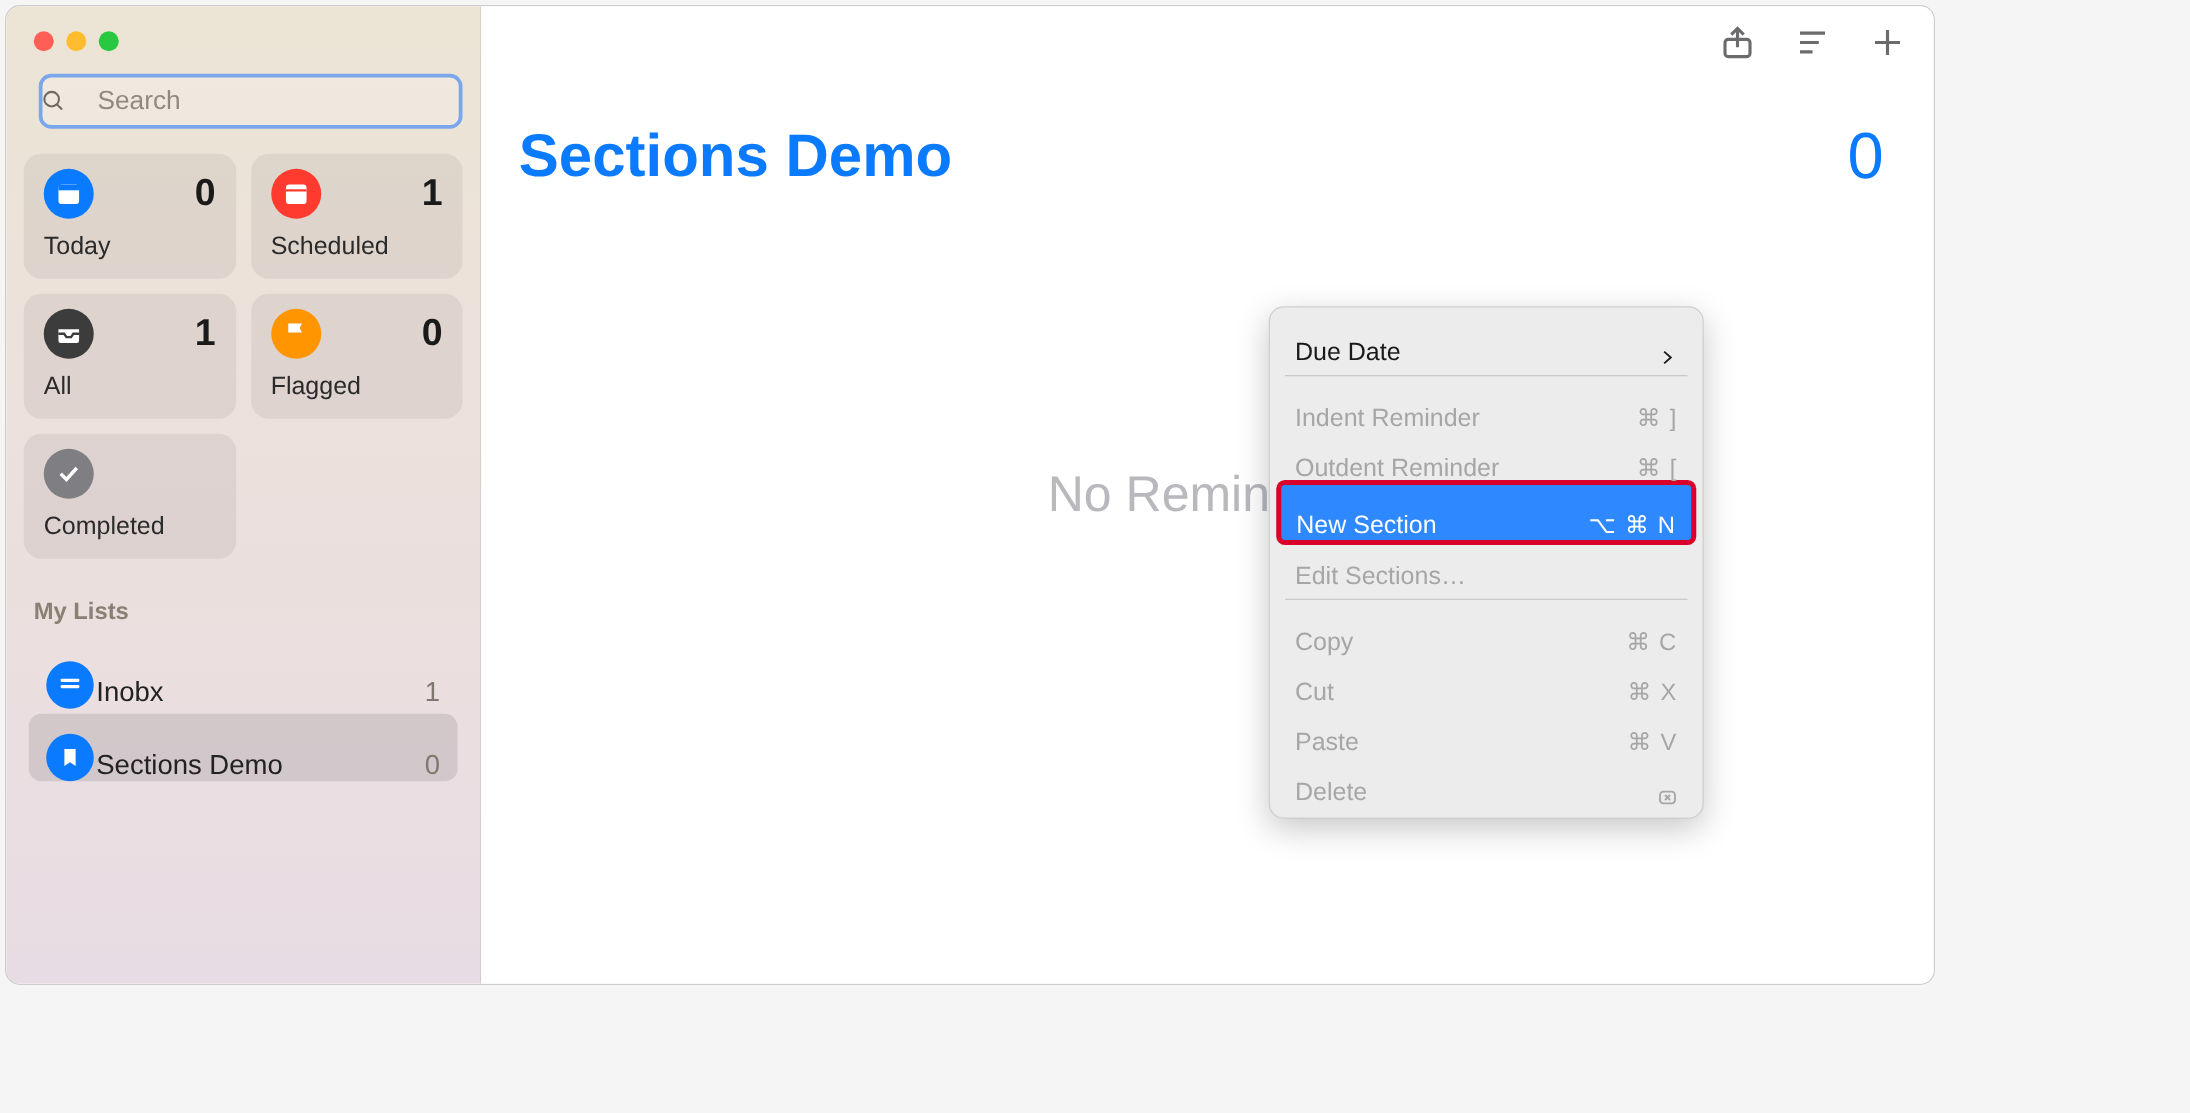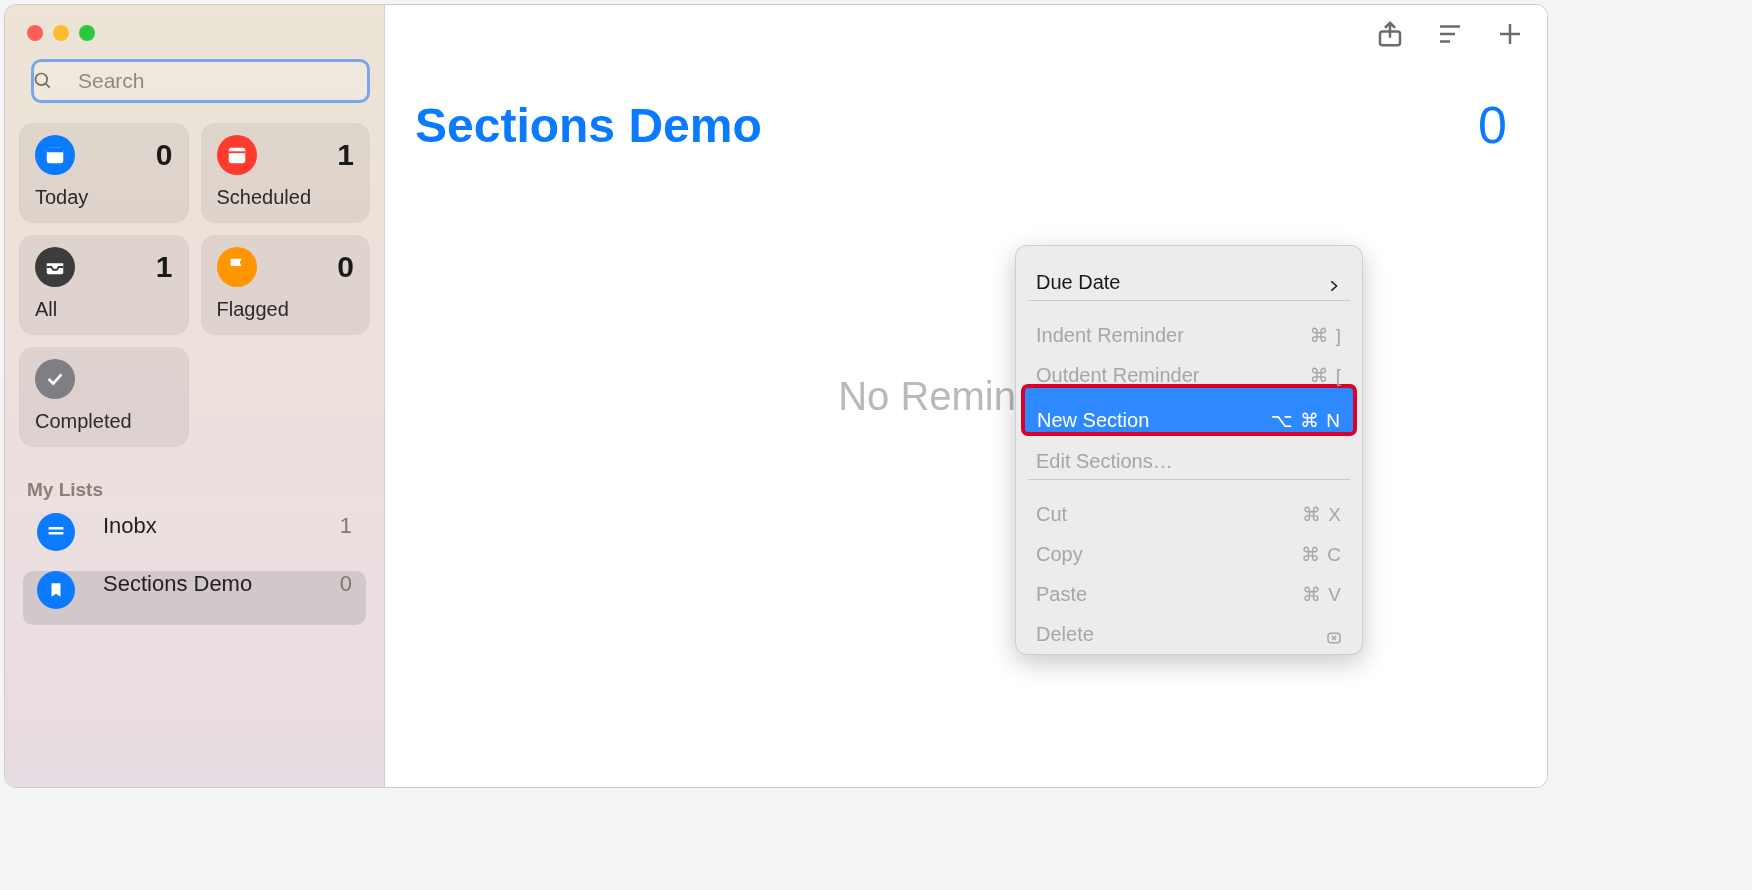--- a/index.html
+++ b/index.html
@@ -108,26 +108,26 @@
   }
 
   .section-header {
     font-size: 19px;
     color: #8a8074;
     font-weight: 600;
     margin: 20px 8px 10px 8px;
   }
   .list-row {
     display: flex;
-    align-items: flex-start;
+    align-items: flex-end;
     height: 54px;
     border-radius: 10px;
     padding: 0 14px;
     margin: 2px 4px;
-    gap: 28px;
+    gap: 2px;
   }
   .list-row.selected { background: rgba(0,0,0,0.10); }
   .list-icon {
     width: 38px; height: 38px; border-radius: 50%;
     background: #0a7aff;
     display: flex; align-items: center; justify-content: center;
     color: #fff;
   }
   .list-name { flex: 1; font-size: 22px; color: #222; }
   .list-count { font-size: 22px; color: #7e786f; }
@@ -377,26 +377,26 @@
       </div>
       <div class="menu-item highlighted">
         <span>New Section</span>
         <span class="menu-short">⌥ ⌘ N</span>
       </div>
       <div class="menu-item disabled">
         <span>Edit Sections…</span>
       </div>
       <div class="menu-sep"></div>
       <div class="menu-item disabled">
+        <span>Copy</span>
+        <span class="menu-short">⌘ C</span>
+      </div>
+      <div class="menu-item disabled">
         <span>Cut</span>
         <span class="menu-short">⌘ X</span>
-      </div>
-      <div class="menu-item disabled">
-        <span>Copy</span>
-        <span class="menu-short">⌘ C</span>
       </div>
       <div class="menu-item disabled">
         <span>Paste</span>
         <span class="menu-short">⌘ V</span>
       </div>
       <div class="menu-item disabled">
         <span>Delete</span>
         <svg class="del-icon" viewBox="0 0 24 24">
             <rect x="3" y="5" width="18" height="14" rx="4"></rect>
             <line x1="9" y1="9" x2="15" y2="15"></line>

